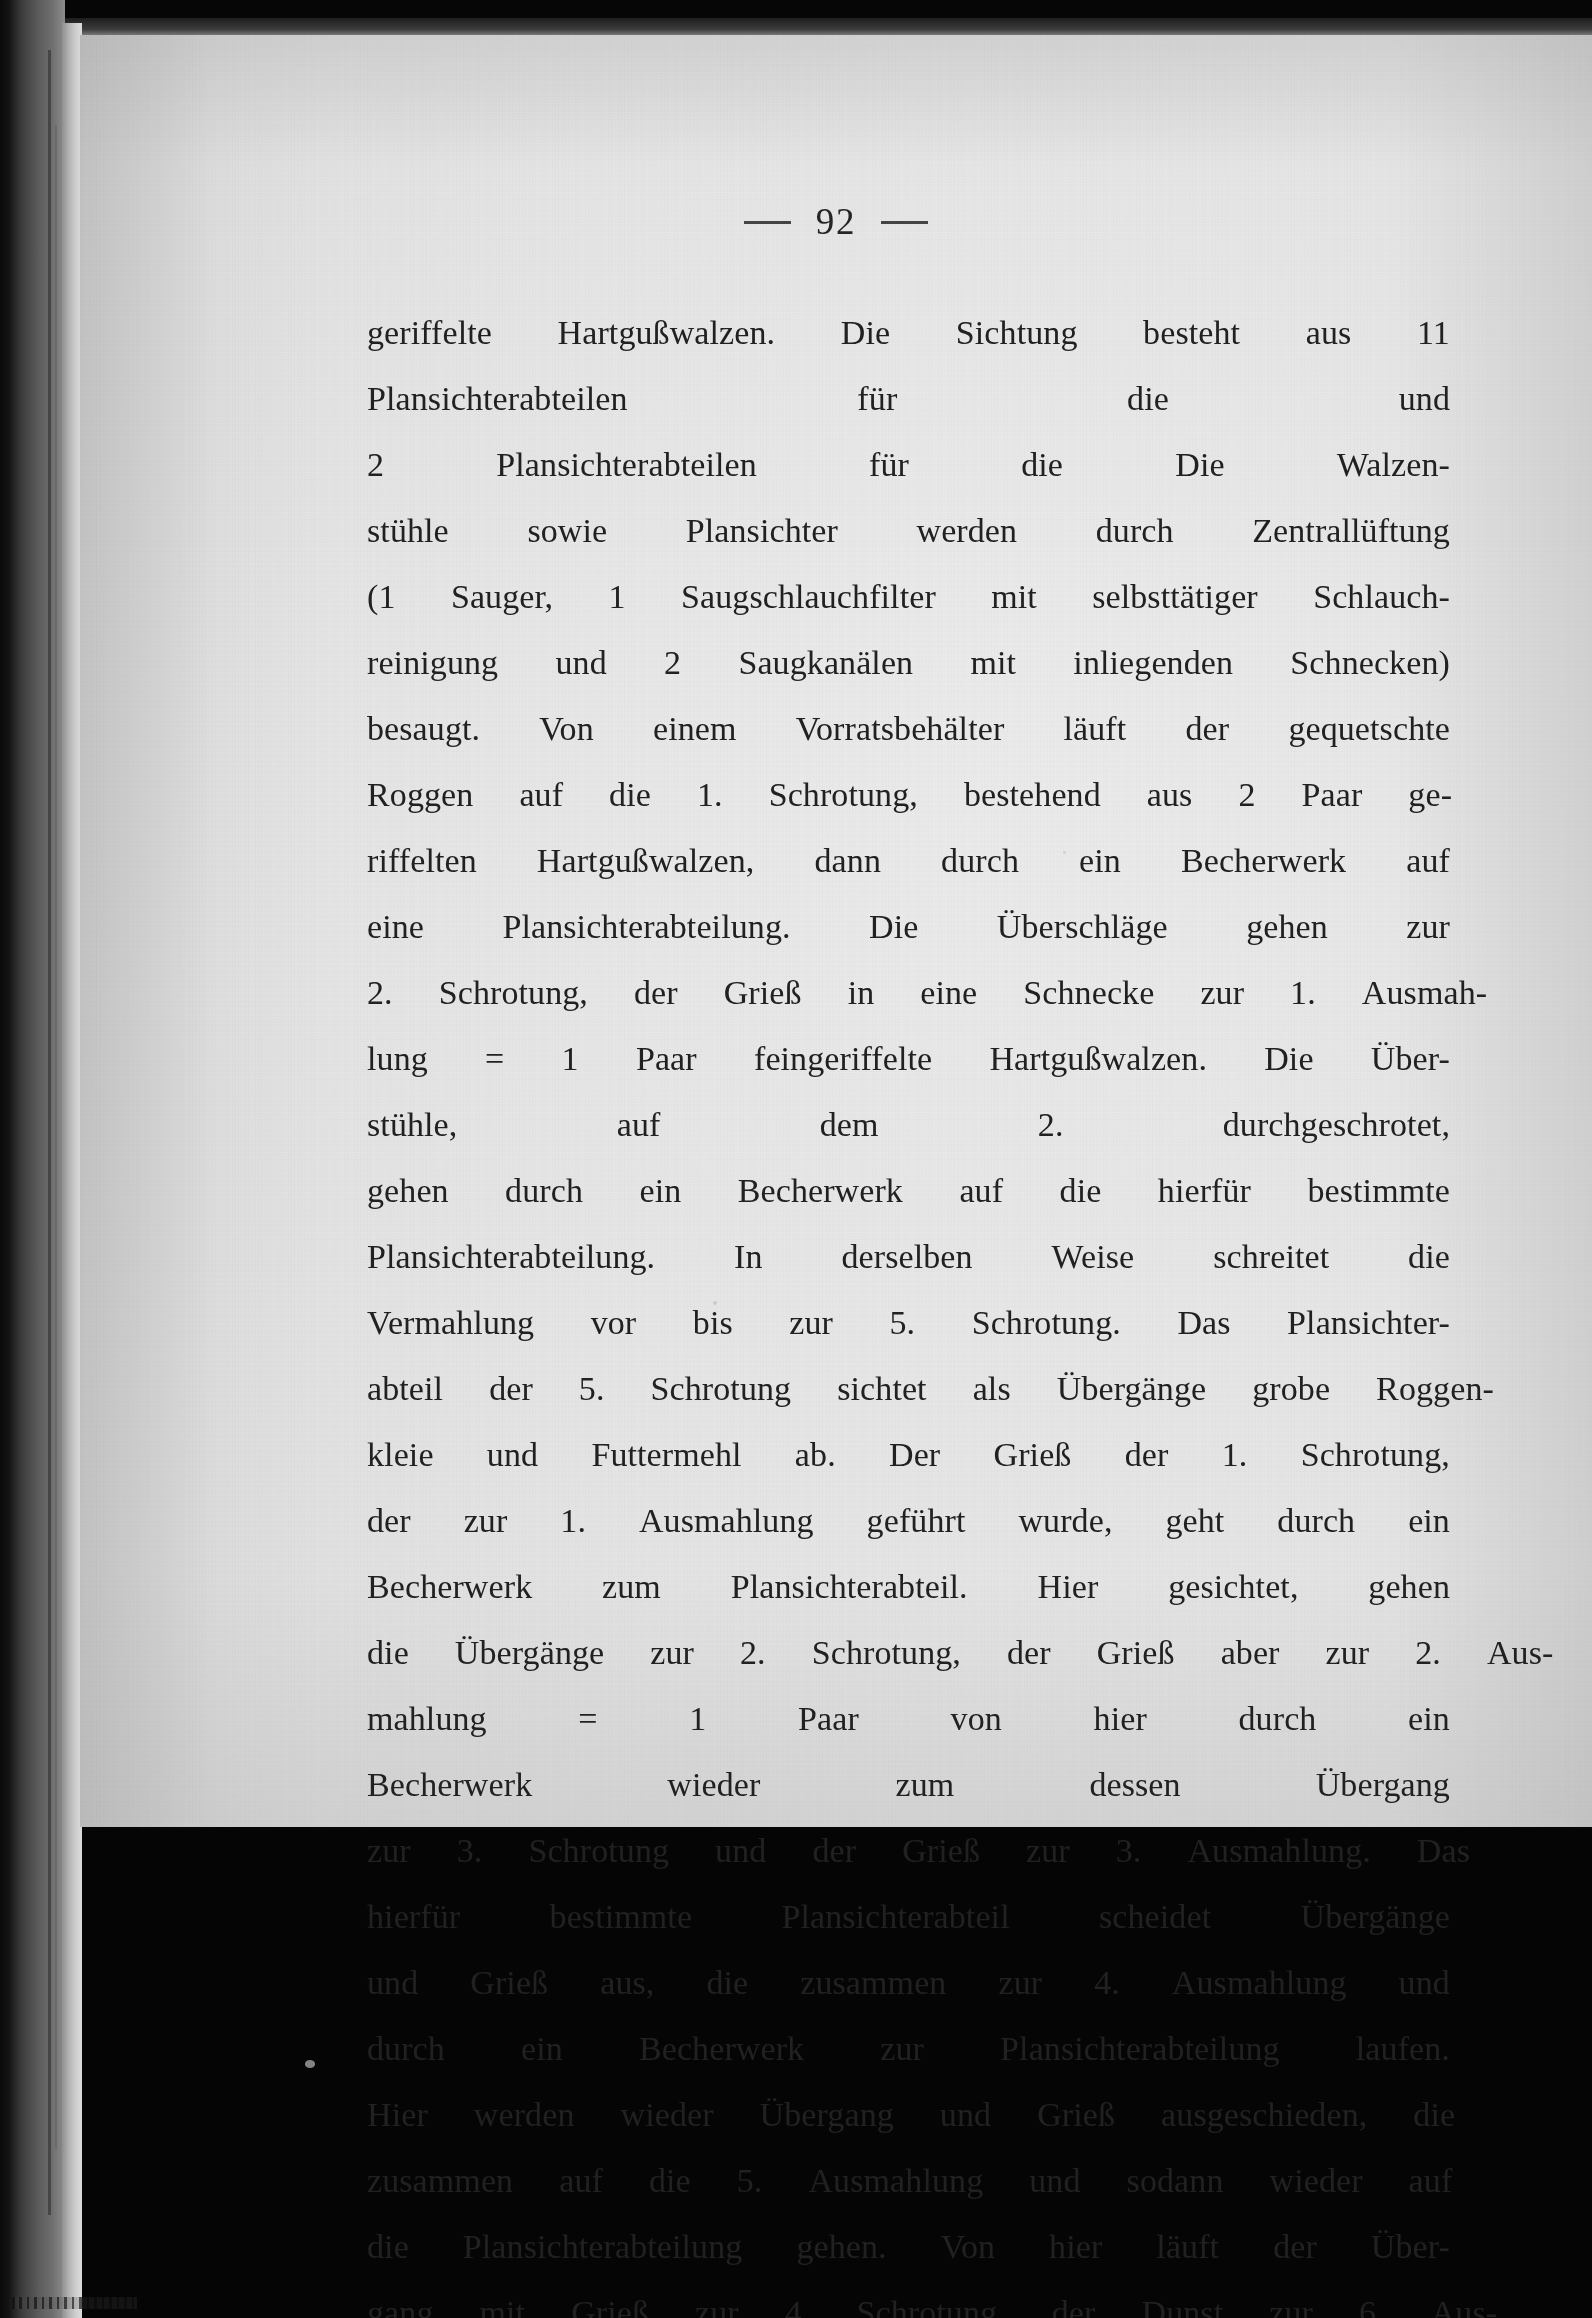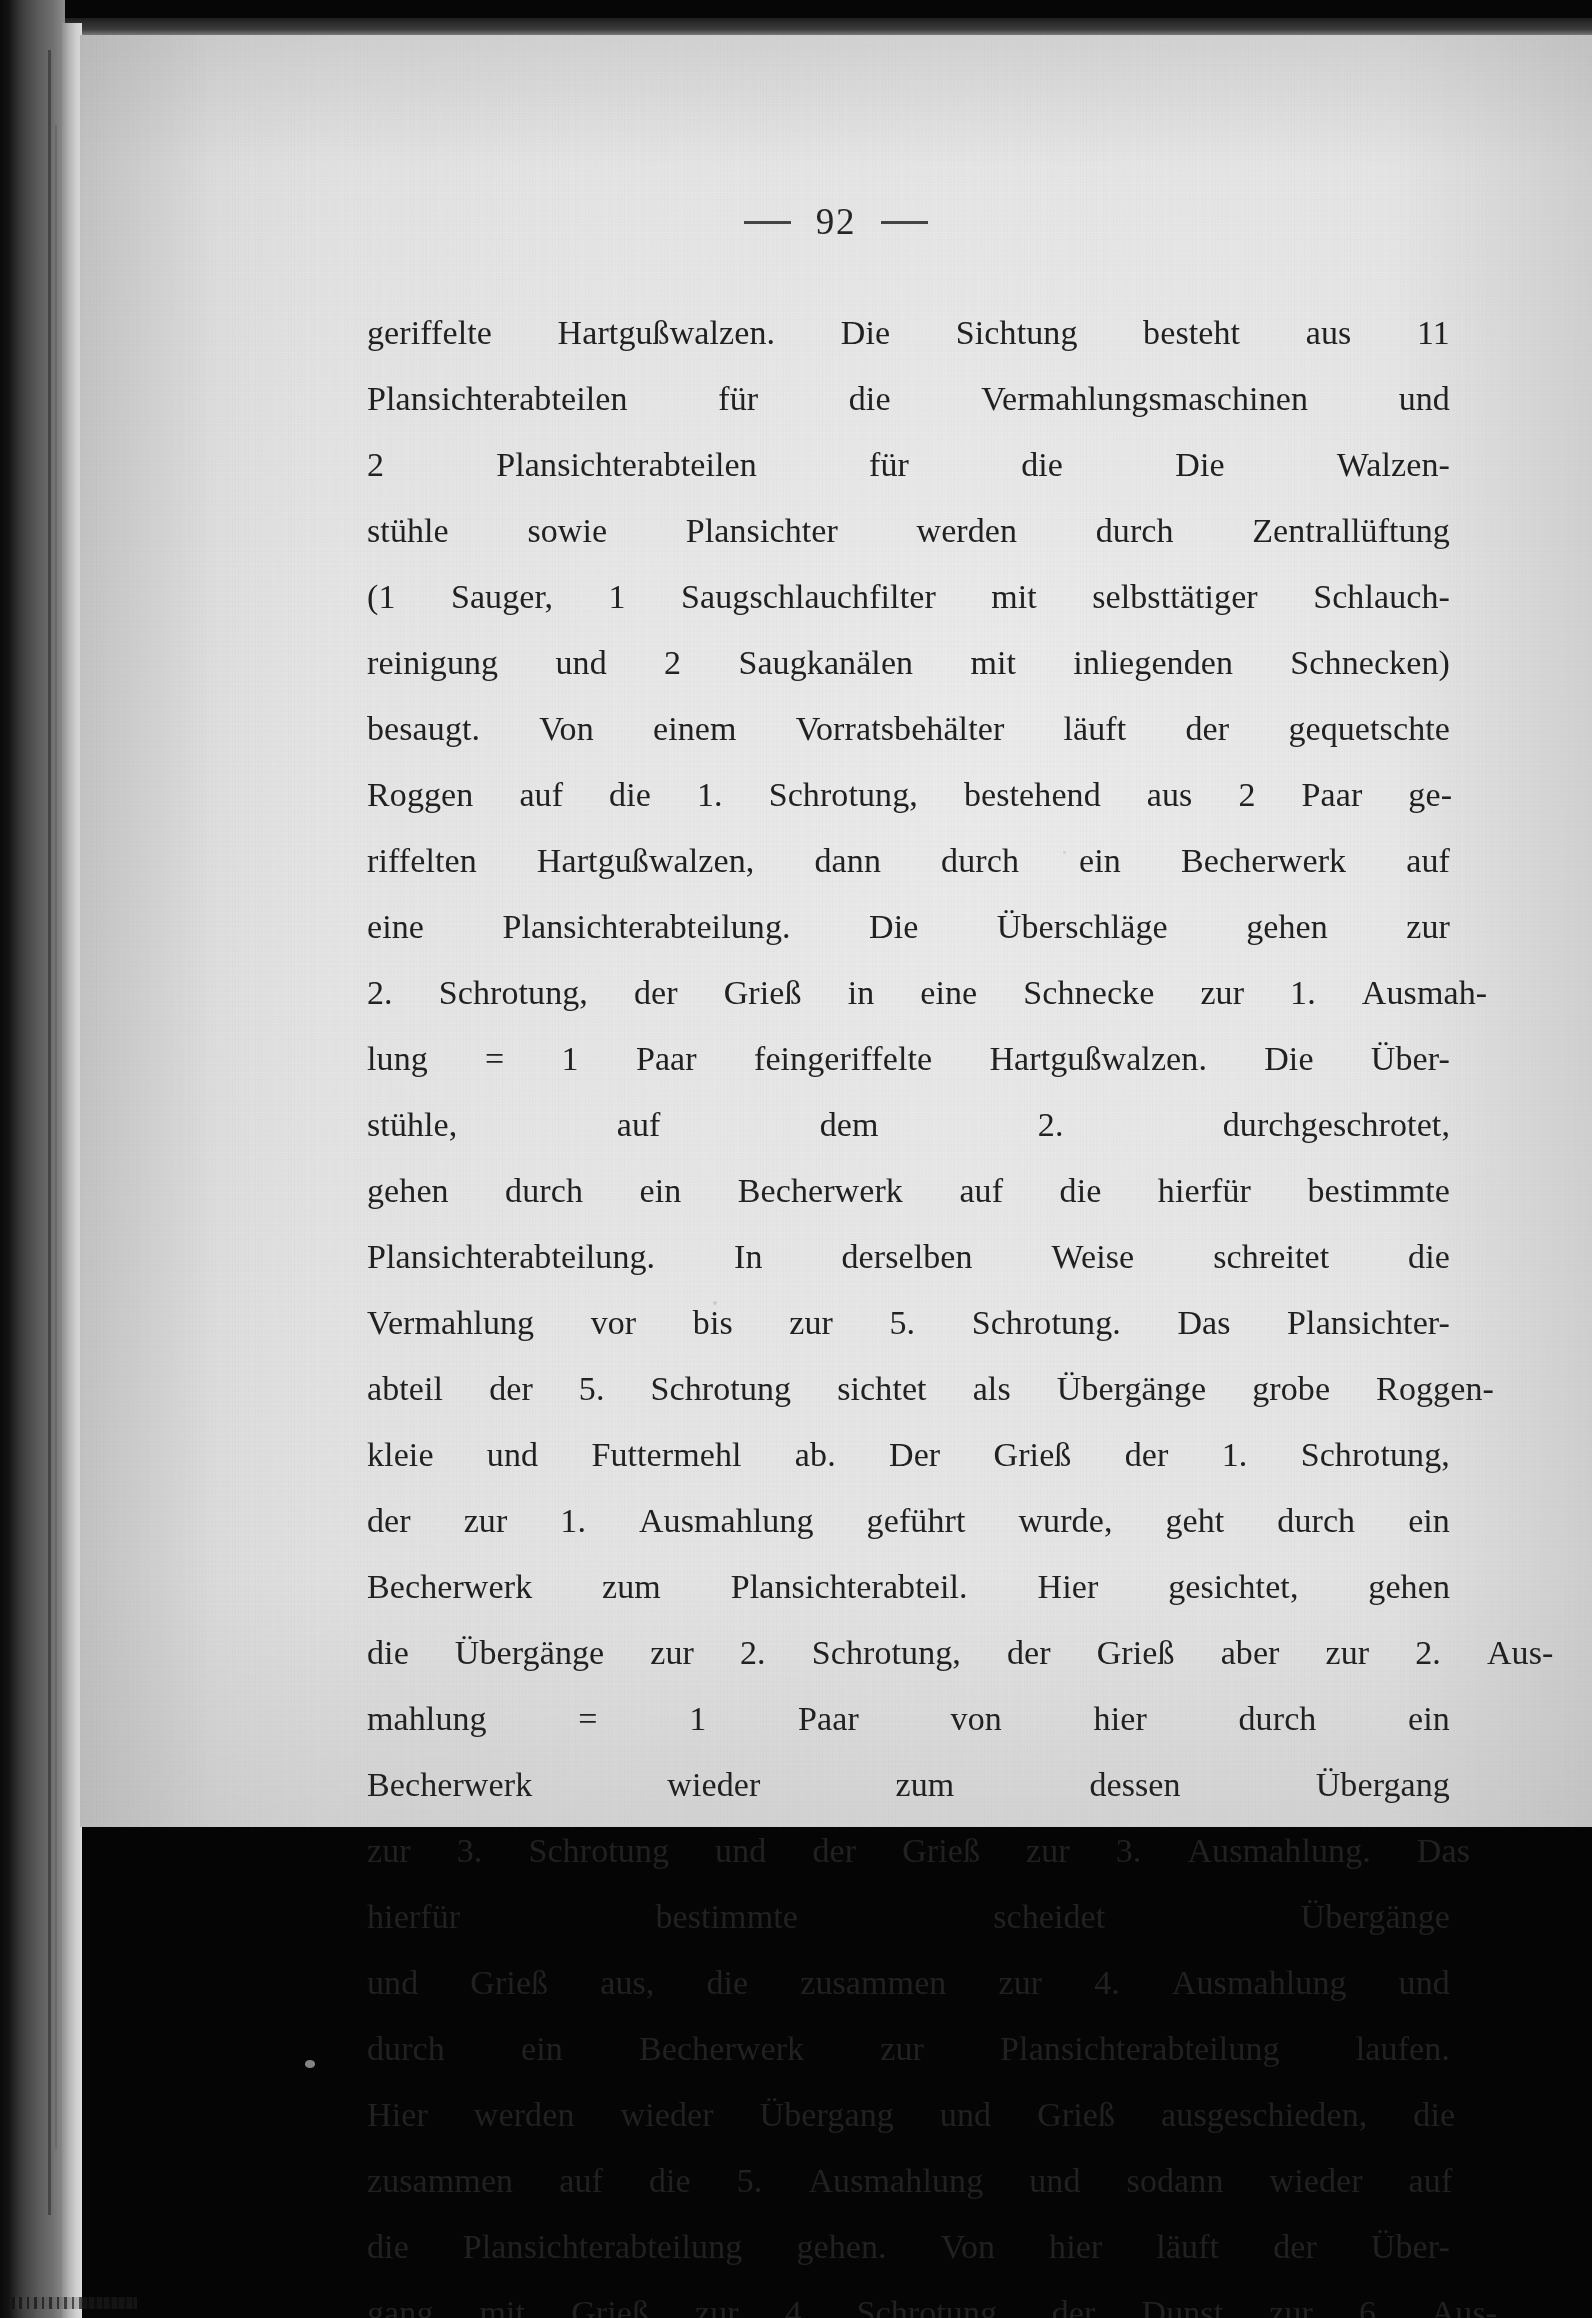--- a/index.html
+++ b/index.html
@@ -259,21 +259,20 @@
           <span class="w">Die</span>
           <span class="w">Sichtung</span>
           <span class="w">besteht</span>
           <span class="w">aus</span>
           <span class="w">11</span>
         </div>
         <div class="tline justify">
           <span class="w">Plansichterabteilen</span>
           <span class="w">für</span>
           <span class="w">die</span>
-          <span class="w">Vermahlungsmaschinen</span>
           <span class="w">und</span>
         </div>
         <div class="tline justify">
           <span class="w">2</span>
           <span class="w">Plansichterabteilen</span>
           <span class="w">für</span>
           <span class="w">die</span>
           <span class="w">Die</span>
           <span class="w">Walzen-</span>
         </div>
@@ -477,20 +476,21 @@
           <span class="w">der</span>
           <span class="w">Grieß</span>
           <span class="w">zur</span>
           <span class="w">3.</span>
           <span class="w">Ausmahlung.</span>
           <span class="w">Das</span>
         </div>
         <div class="tline justify">
           <span class="w">hierfür</span>
           <span class="w">bestimmte</span>
+          <span class="w">Plansichterabteil</span>
           <span class="w">scheidet</span>
           <span class="w">Übergänge</span>
         </div>
         <div class="tline justify">
           <span class="w">und</span>
           <span class="w">Grieß</span>
           <span class="w">aus,</span>
           <span class="w">die</span>
           <span class="w">zusammen</span>
           <span class="w">zur</span>

